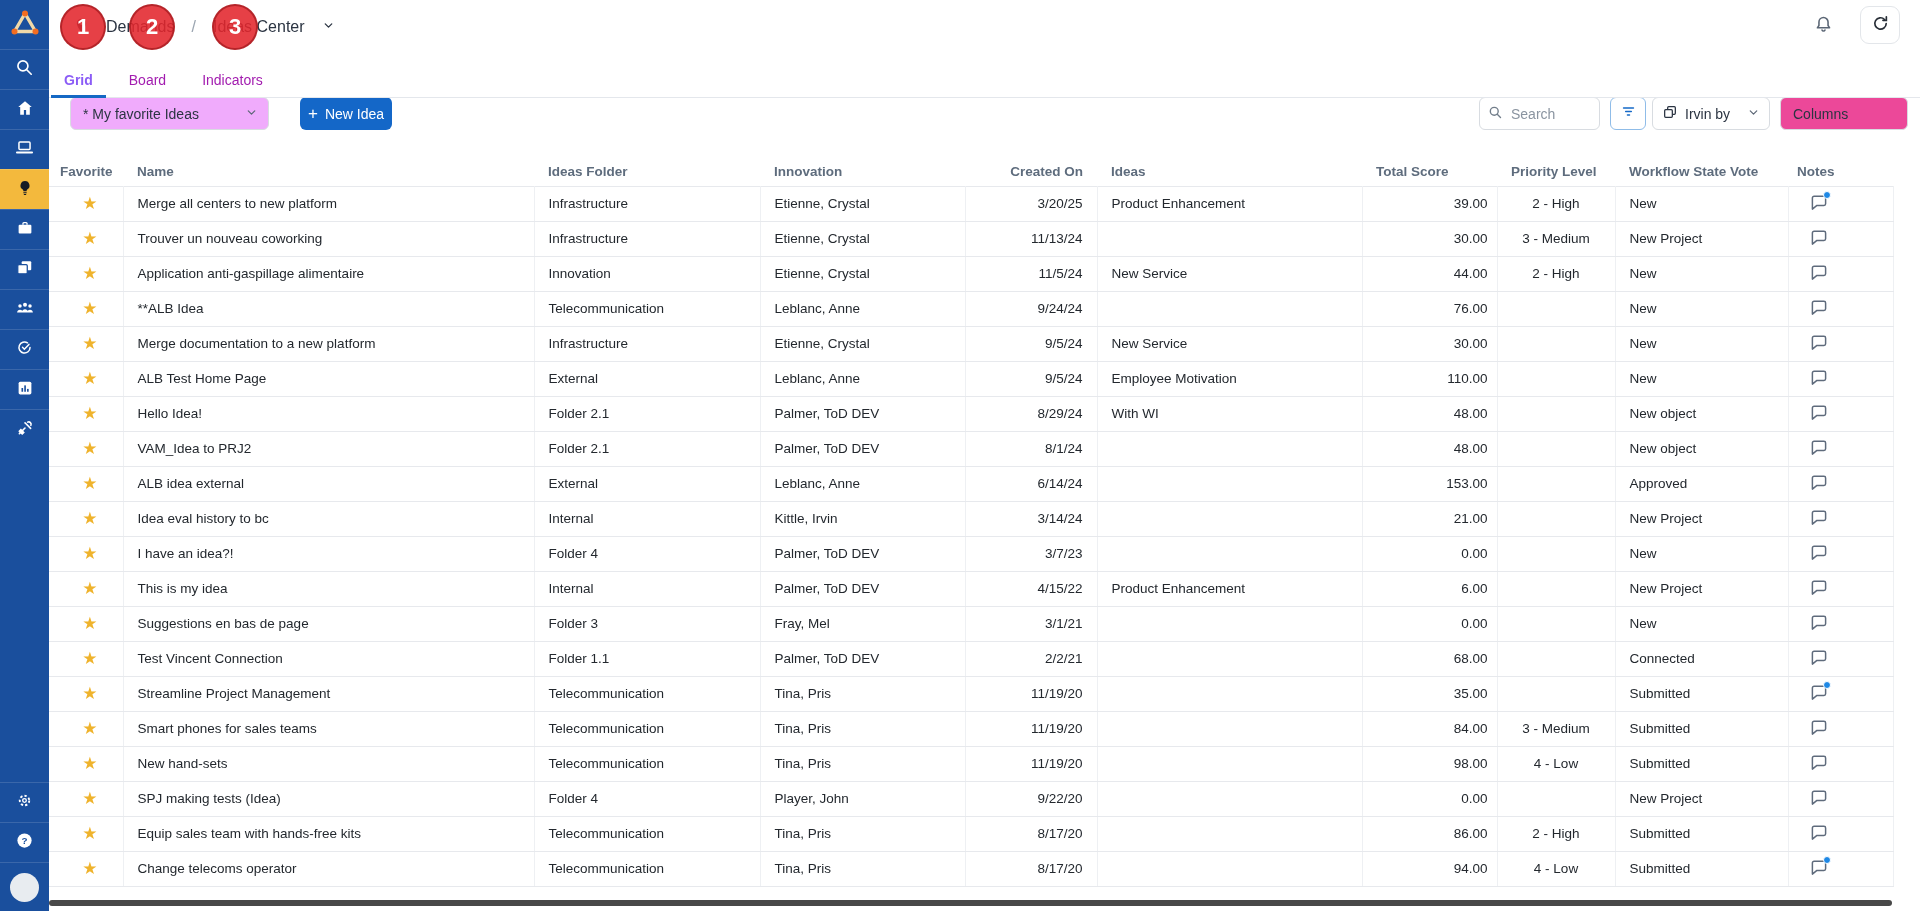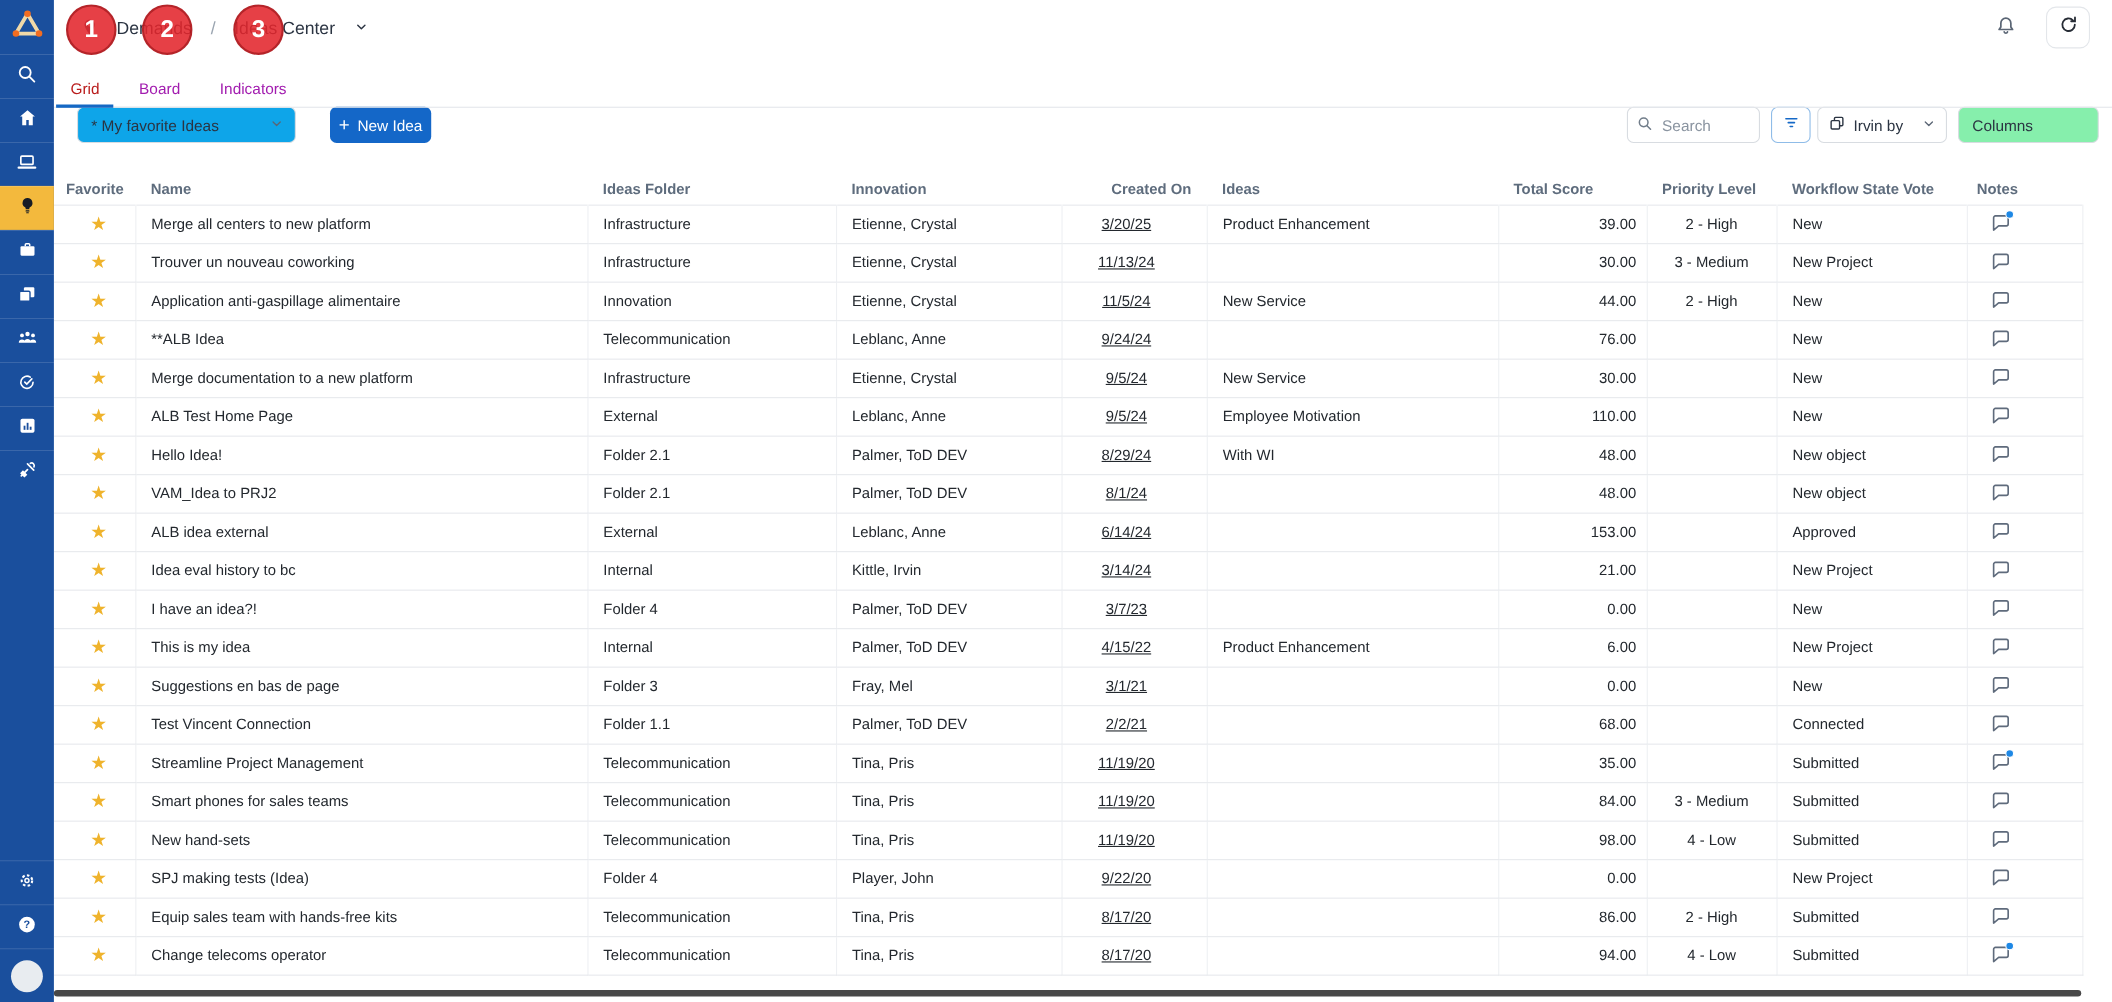--- a/index.html
+++ b/index.html
@@ -22,54 +22,54 @@
   .topbar-sep { position:absolute; left:49px; right:0; top:97px; height:1px; background:#e4e7ec; z-index:1; }
   .breadcrumb { position:absolute; left:74px; top:13px; height:28px; display:flex; align-items:center; gap:17px;
                 font-size:16px; color:#2b3442; z-index:2; }
   .breadcrumb .sep { color:#9aa4b0; }
   .bell-btn { position:absolute; left:1810px; top:13px; width:26px; height:26px; display:flex; align-items:center; justify-content:center; cursor:pointer; }
   .refresh-btn { position:absolute; left:1860px; top:6px; width:40px; height:38px; border:1px solid #e3e6ea; border-radius:9px;
                  background:#fff; display:flex; align-items:center; justify-content:center; cursor:pointer; }
   .tabs { position:absolute; left:51px; top:64px; height:34px; display:flex; gap:10px; z-index:2; }
   .tab { padding:0 13px; height:34px; display:flex; align-items:center; font-size:14px; color:#a21caf; cursor:pointer;
          border-bottom:3px solid transparent; }
-  .tab.active { color:#b91c1c; font-weight:normal; border-bottom-color:#1568c4; }
+  .tab.active { color:#8b5cf6; font-weight:bold; border-bottom-color:#1568c4; }
 
   
   .view-select { position:absolute; left:70px; top:97px; width:199px; height:33px; border:1px solid #d8dce1; border-radius:6px;
-                 background:#0ea5e9; display:flex; align-items:center; padding:0 10px 0 12px; font-size:14px; color:#2b3442; cursor:pointer; }
+                 background:#f0abfc; display:flex; align-items:center; padding:0 10px 0 12px; font-size:14px; color:#2b3442; cursor:pointer; }
   .view-select .lbl { flex:1; }
   .btn-primary { position:absolute; left:300px; top:97px; width:92px; height:33px; background:#1467c8; border-radius:6px;
                  color:#fff; font-size:14px; display:flex; align-items:center; justify-content:center; gap:7px; cursor:pointer; }
   .plus { font-size:17px; line-height:1; margin-top:-1px; }
   .search-box { position:absolute; left:1479px; top:97px; width:121px; height:33px; }
   .search-box input { width:100%; height:100%; border:1px solid #d8dce1; border-radius:6px; padding:0 8px 0 31px;
                       font-size:14px; color:#2b3442; outline:none; font-family:inherit; }
   .search-box input::placeholder { color:#8a94a0; }
   .search-box .mag { position:absolute; left:9px; top:8px; }
   .filter-btn { position:absolute; left:1610px; top:97px; width:36px; height:33px; border:1px solid #8fbce8; border-radius:6px;
                 background:#fff; display:flex; align-items:center; justify-content:center; cursor:pointer; }
   .groupby-btn { position:absolute; left:1652px; top:97px; width:118px; height:33px; border:1px solid #d8dce1; border-radius:6px;
                  background:#fff; display:flex; align-items:center; gap:7px; padding:0 9px; font-size:14px; color:#2b3442; cursor:pointer; }
   .columns-btn { position:absolute; left:1780px; top:97px; width:128px; height:33px; border:1px solid #d8dce1; border-radius:6px;
-                 background:#86efac; display:flex; align-items:center; padding:0 12px; font-size:14px; color:#2b3442; cursor:pointer; }
+                 background:#ec4899; display:flex; align-items:center; padding:0 12px; font-size:14px; color:#2b3442; cursor:pointer; }
 
   
   .grid-wrap { position:absolute; left:49px; top:158px; width:1844px; }
   table { border-collapse:collapse; table-layout:fixed; width:1844px; }
   th { height:28px; font-weight:bold; font-size:13.5px; color:#5e6c7d; text-align:left; padding:0 0 0 14px;
        white-space:nowrap; overflow:hidden; cursor:pointer; }
   th.h-col-0 { padding-left:11px; }
   th.h-col-4 { text-align:right; padding:0 14px 0 0; }
   th.h-col-9 { padding-left:9px; }
   td { height:35px; font-size:13.5px; color:#23282e; padding:0 6px 0 14px; white-space:nowrap; overflow:hidden;
        border-bottom:1px solid #e7e9ed; border-right:1px solid #eef0f3; }
   thead tr { border-bottom:1px solid #e7e9ed; }
   td.cell-fav { text-align:center; padding:0 0 0 8px; }
-  td.cell-date { text-align:center; padding:0 14px 0 0;text-decoration:underline; }
+  td.cell-date { text-align:right; padding:0 14px 0 0; }
   td.cell-score { text-align:right; padding:0 9px 0 0; }
   td.cell-pri { text-align:center; padding:0; }
   td.cell-notes { padding:0 0 0 20px; }
   .star { color:#efb32c; font-size:17px; line-height:1; cursor:pointer; }
   .note-wrap { position:relative; display:inline-block; width:20px; height:19px; cursor:pointer; }
   .note-dot { position:absolute; right:-2px; top:-2px; width:8px; height:8px; border-radius:50%; background:#1e88e5; border:1.5px solid #fff; }
 
   .hscroll { position:absolute; left:49px; top:900px; width:1843px; height:6px; background:#484848; border-radius:3px; }
 
   

